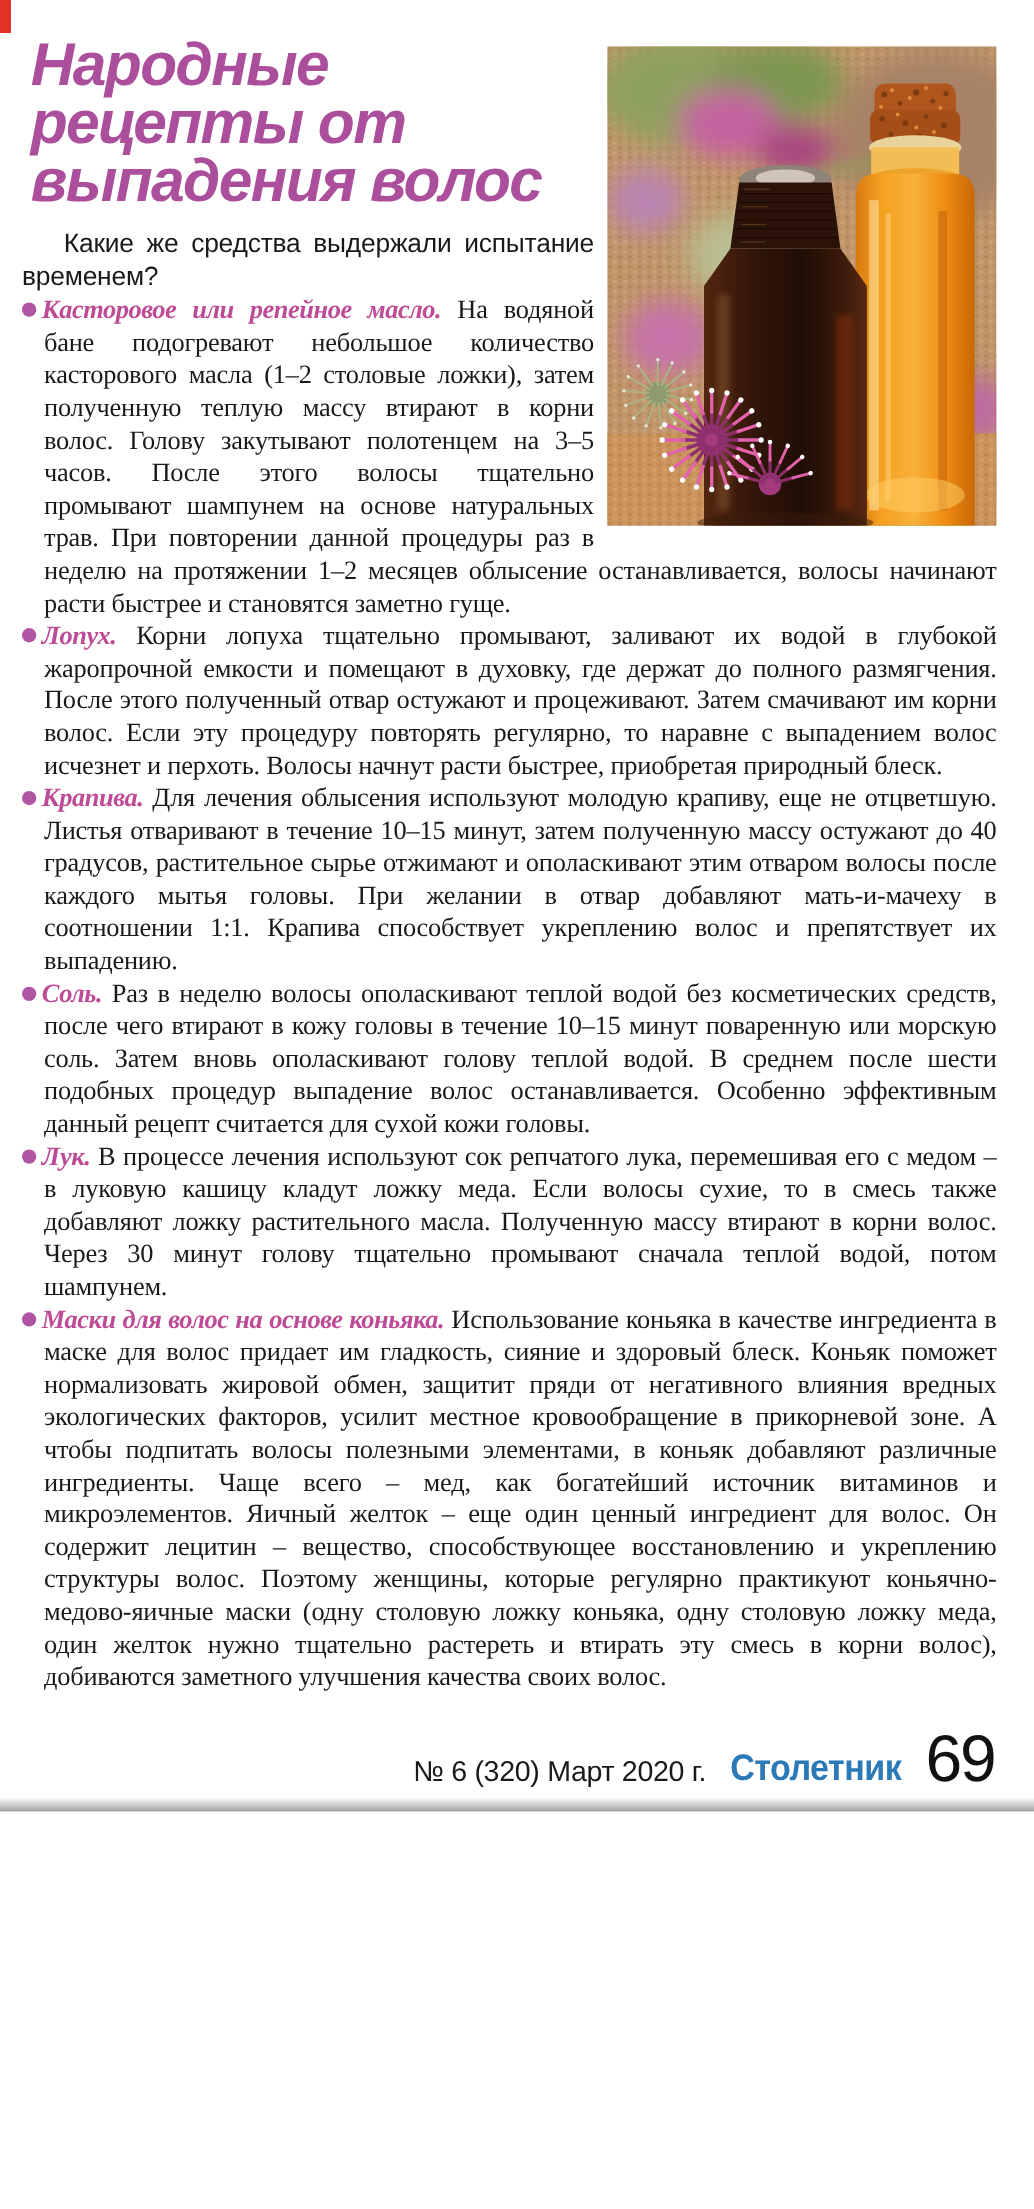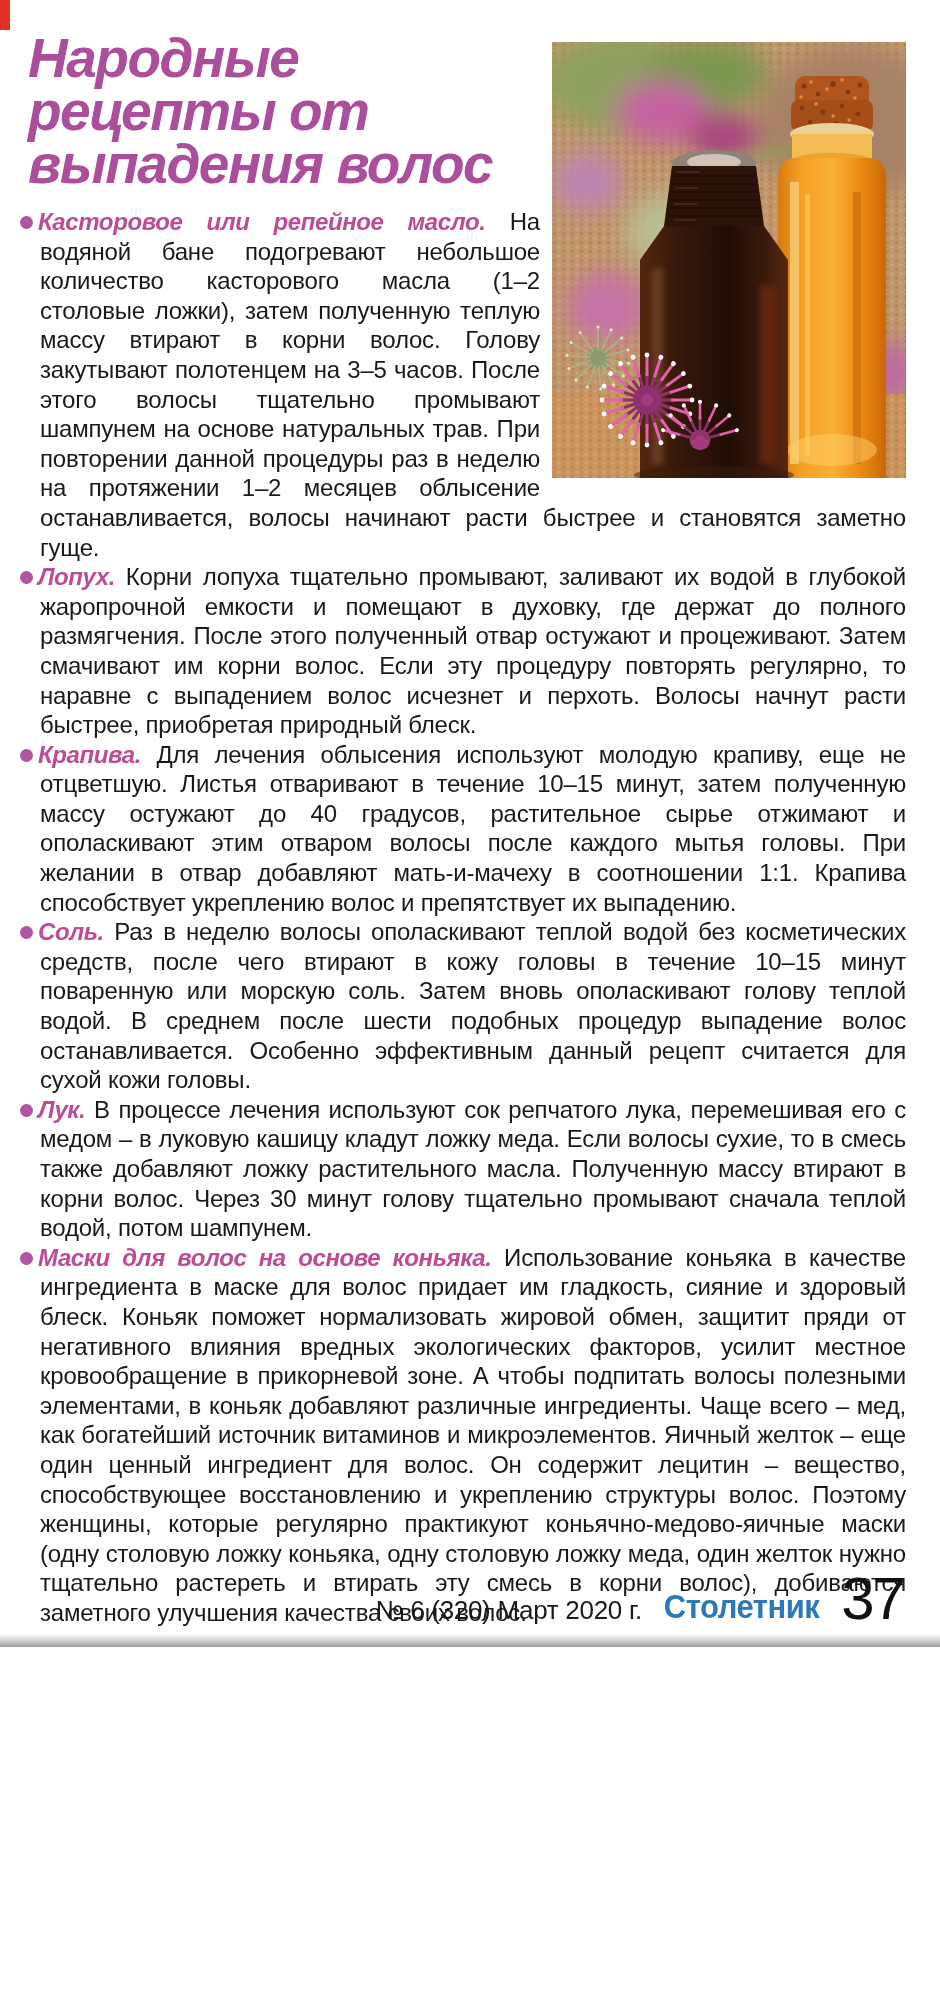--- a/index.html
+++ b/index.html
@@ -41,21 +41,21 @@
   }
   h1.article-title .t-line { display: block; }
   .intro p {
     margin: 0;
     font-size: 24px;
     line-height: 29.6px;
     letter-spacing: -0.2px;
     text-align: justify;
     text-indent: 38px;
   }
-  .recipes { margin-top: 2px; }
+  .recipes { margin-top: 2px; font-family: Liberation Serif, serif; }
   .recipe {
     margin: 0 0 0 20px;
     text-indent: -20px;
     font-size: 24px;
     line-height: 29.6px;
     letter-spacing: -0.2px;
     text-align: justify;
   }
   .bullet-dot {
     display: inline-block;
@@ -289,32 +289,33 @@
       </svg>
     </figure>
 
     <h1 class="article-title">
       <span class="t-line">Народные</span>
       <span class="t-line">рецепты от</span>
       <span class="t-line">выпадения волос</span>
     </h1>
 
     <div class="intro">
+      <p>Какие же средства выдержали испытание временем?</p>
     </div>
 
     <div class="recipes">
       <div class="recipe"><span class="bullet-dot"></span><span class="lead">Касторовое или репейное масло.</span> <span>На водяной бане подогревают небольшое количество касторового масла (1–2 столовые ложки), затем полученную теплую массу втирают в корни волос. Голову закутывают полотенцем на 3–5 часов. После этого волосы тщательно промывают шампунем на основе натуральных трав. При повторении данной процедуры раз в неделю на протяжении 1–2 месяцев облысение останавливается, волосы начинают расти быстрее и становятся заметно гуще.</span></div>
       <div class="recipe"><span class="bullet-dot"></span><span class="lead">Лопух.</span> <span>Корни лопуха тщательно промывают, заливают их водой в глубокой жаропрочной емкости и помещают в духовку, где держат до полного размягчения. После этого полученный отвар остужают и процеживают. Затем смачивают им корни волос. Если эту процедуру повторять регулярно, то наравне с выпадением волос исчезнет и перхоть. Волосы начнут расти быстрее, приобретая природный блеск.</span></div>
       <div class="recipe"><span class="bullet-dot"></span><span class="lead">Крапива.</span> <span>Для лечения облысения используют молодую крапиву, еще не отцветшую. Листья отваривают в течение 10–15 минут, затем полученную массу остужают до 40 градусов, растительное сырье отжимают и ополаскивают этим отваром волосы после каждого мытья головы. При желании в отвар добавляют мать-и-мачеху в соотношении 1:1. Крапива способствует укреплению волос и препятствует их выпадению.</span></div>
       <div class="recipe"><span class="bullet-dot"></span><span class="lead">Соль.</span> <span>Раз в неделю волосы ополаскивают теплой водой без косметических средств, после чего втирают в кожу головы в течение 10–15 минут поваренную или морскую соль. Затем вновь ополаскивают голову теплой водой. В среднем после шести подобных процедур выпадение волос останавливается. Особенно эффективным данный рецепт считается для сухой кожи головы.</span></div>
       <div class="recipe"><span class="bullet-dot"></span><span class="lead">Лук.</span> <span>В процессе лечения используют сок репчатого лука, перемешивая его с медом – в луковую кашицу кладут ложку меда. Если волосы сухие, то в смесь также добавляют ложку растительного масла. Полученную массу втирают в корни волос. Через 30 минут голову тщательно промывают сначала теплой водой, потом шампунем.</span></div>
       <div class="recipe"><span class="bullet-dot"></span><span class="lead">Маски для волос на основе коньяка.</span> <span>Использование коньяка в качестве ингредиента в маске для волос придает им гладкость, сияние и здоровый блеск. Коньяк поможет нормализовать жировой обмен, защитит пряди от негативного влияния вредных экологических факторов, усилит местное кровообращение в прикорневой зоне. А чтобы подпитать волосы полезными элементами, в коньяк добавляют различные ингредиенты. Чаще всего – мед, как богатейший источник витаминов и микроэлементов. Яичный желток – еще один ценный ингредиент для волос. Он содержит лецитин – вещество, способствующее восстановлению и укреплению структуры волос. Поэтому женщины, которые регулярно практикуют коньячно-медово-яичные маски (одну столовую ложку коньяка, одну столовую ложку меда, один желток нужно тщательно растереть и втирать эту смесь в корни волос), добиваются заметного улучшения качества своих волос.</span></div>
     </div>
   </div>
 
   <div class="footer">
     <span class="issue">№ 6 (320) Март 2020 г.</span>
     <span class="brand">Столетник</span>
-    <span class="page-number">37</span>
+    <span class="page-number">69</span>
   </div>
 
   <div class="edge-bottom-shadow"></div>
 </div>
 
 </body></html>

